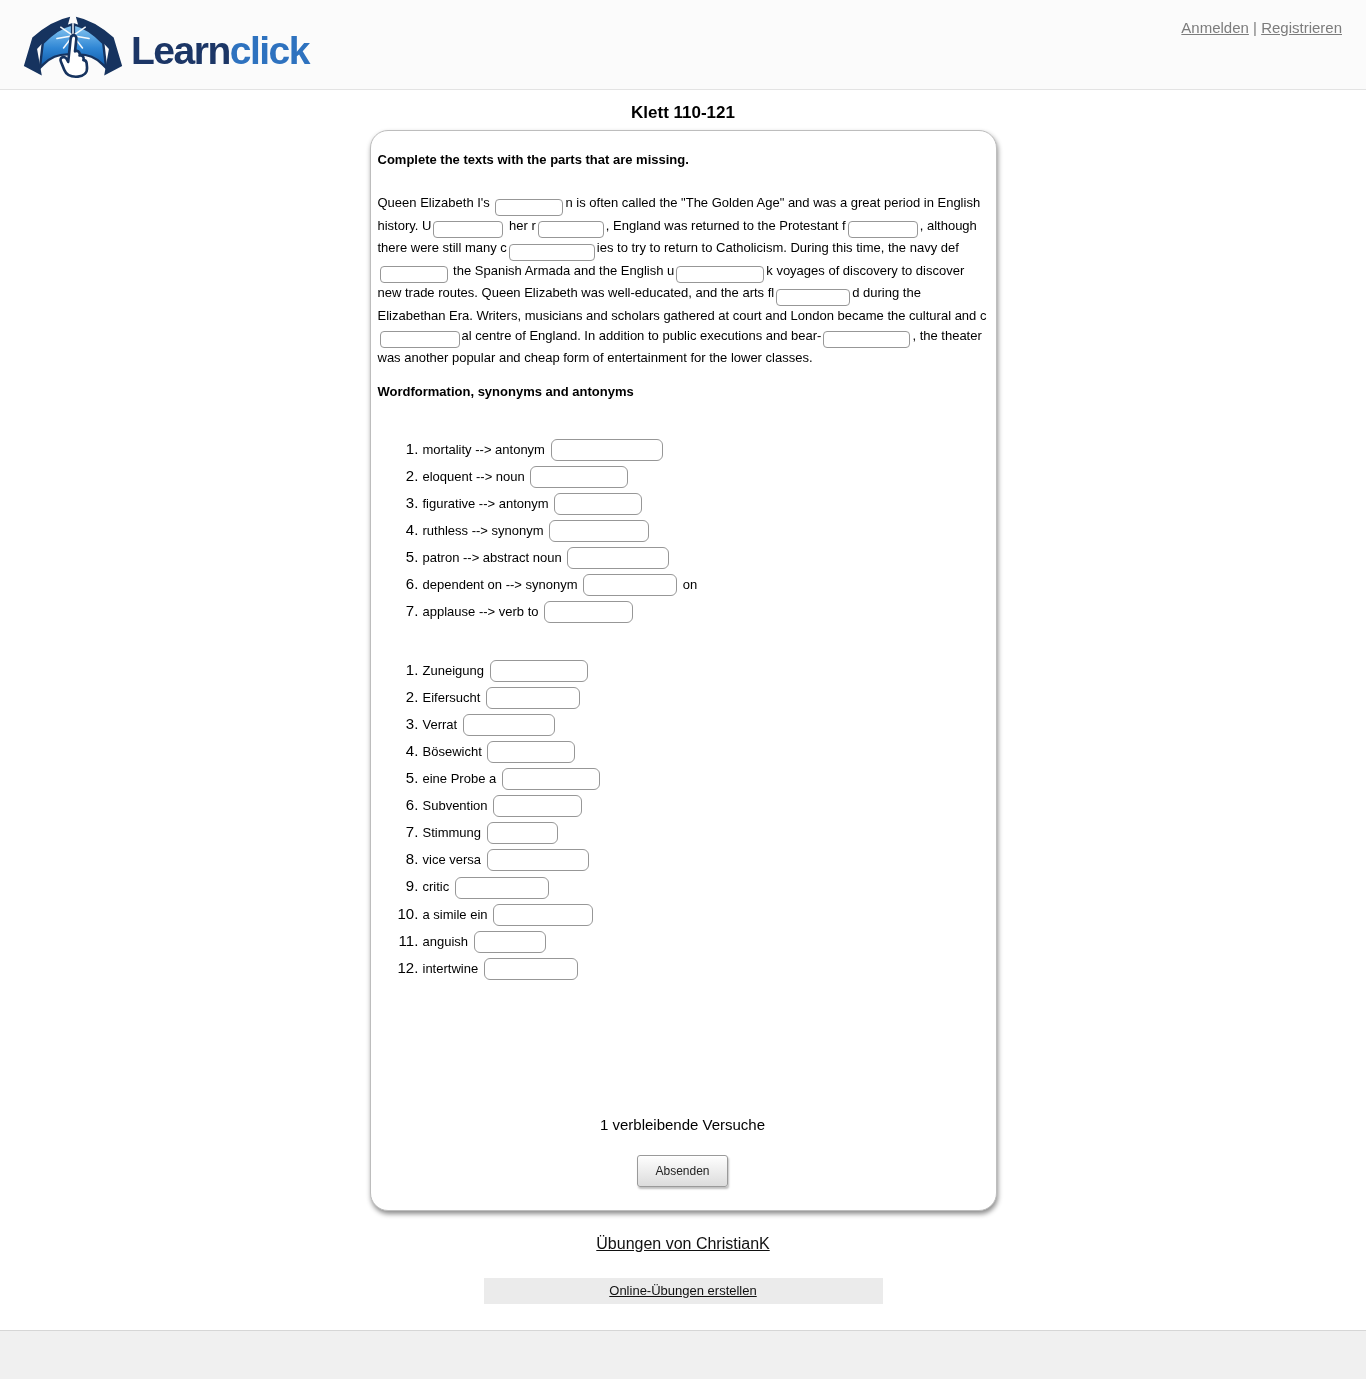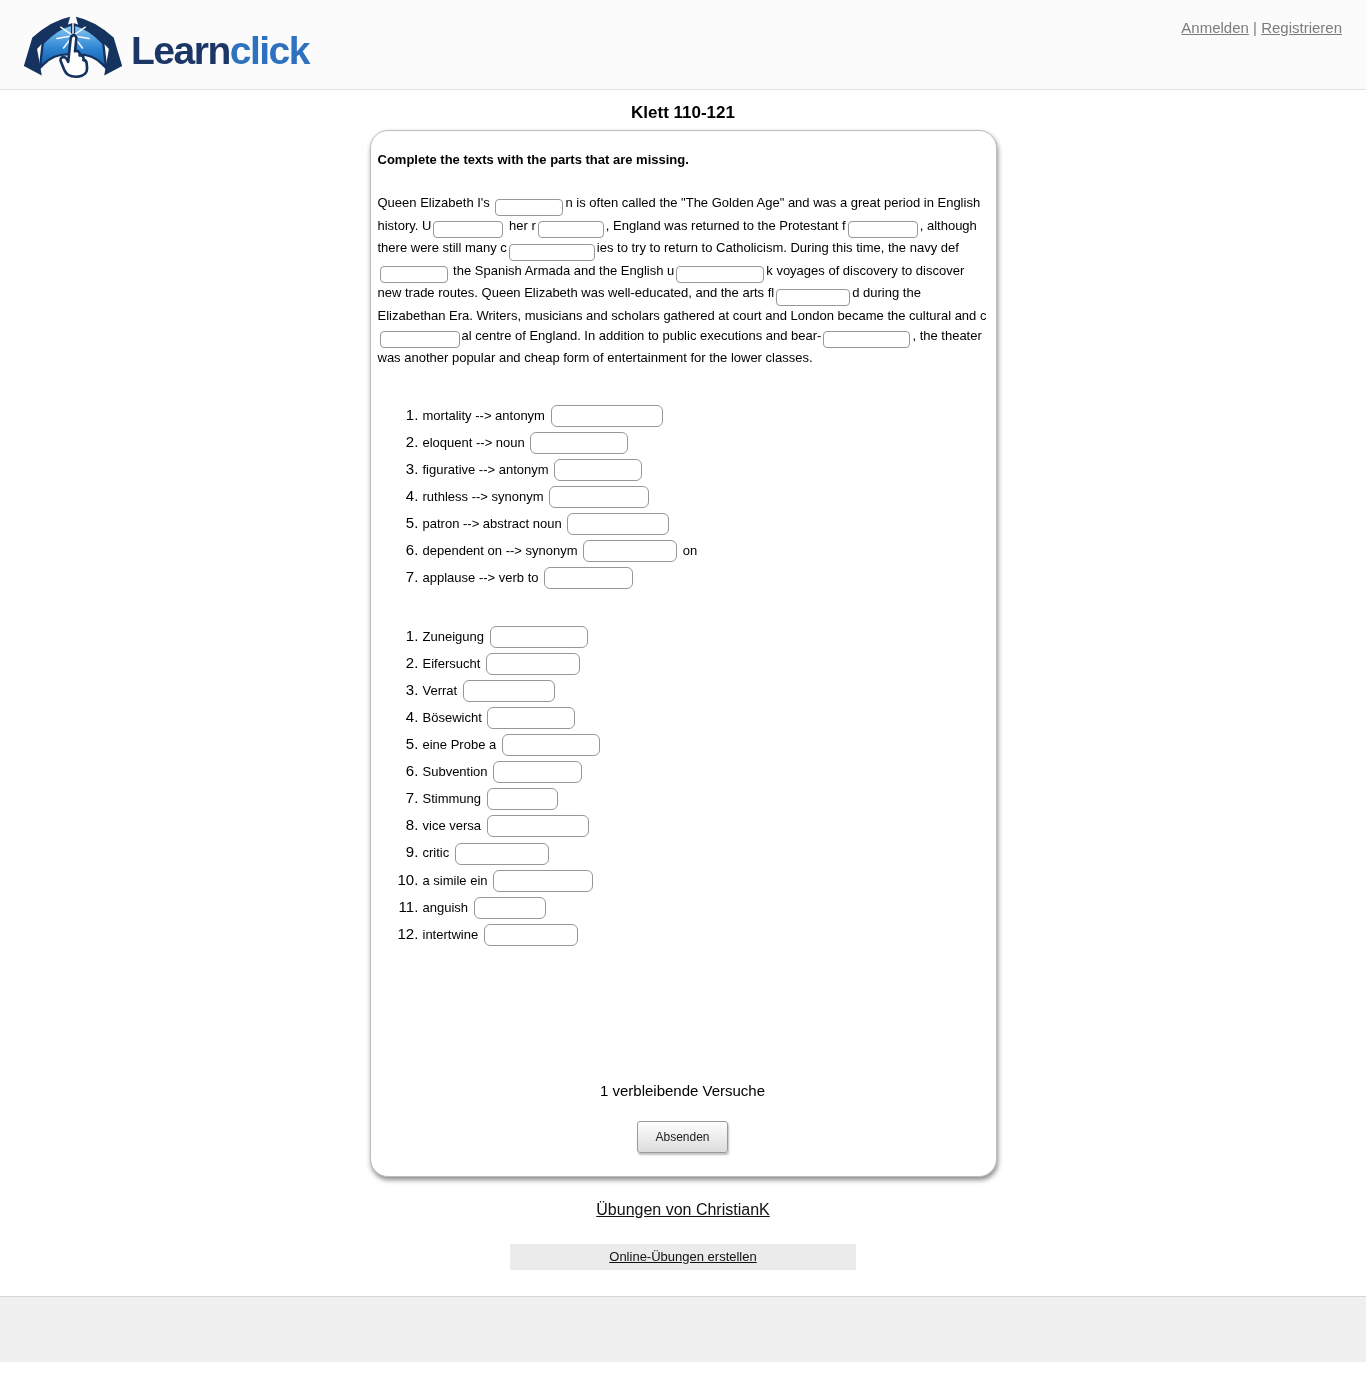--- a/index.html
+++ b/index.html
@@ -119,21 +119,21 @@
   }
 
   
   .author {
     text-align: center;
     margin-top: 24px;
     font-size: 16px;
   }
   .author a { color: #111; text-decoration: underline; cursor: pointer; }
   .create-bar {
-    width: 346px;
+    width: 399px;
     margin: 25px auto 8px auto;
     background: #ebebeb;
     text-align: center;
     padding: 5px 0 6px 0;
     font-size: 13px;
   }
   .create-bar a { color: #111; text-decoration: underline; cursor: pointer; }
 
   
   .footer {
@@ -187,20 +187,21 @@
   </div>
 </div>
 
 <div class="page-title">Klett 110-121</div>
 
 <div class="card">
   <p class="instruction bold">Complete the texts with the parts that are missing.</p>
 
   <p class="cloze">Queen Elizabeth I's <input type="text" class="gap" style="width: 68px;">n is often called the "The Golden Age" and was a great period in English history. U<input type="text" class="gap" style="width: 70px;"> her r<input type="text" class="gap" style="width: 66px;">, England was returned to the Protestant f<input type="text" class="gap" style="width: 70px;">, although there were still many c<input type="text" class="gap" style="width: 86px;">ies to try to return to Catholicism. During this time, the navy def<input type="text" class="gap" style="width: 68px;"> the Spanish Armada and the English u<input type="text" class="gap" style="width: 88px;">k voyages of discovery to discover new trade routes. Queen Elizabeth was well-educated, and the arts fl<input type="text" class="gap" style="width: 74px;">d during the Elizabethan Era. Writers, musicians and scholars gathered at court and London became the cultural and c<input type="text" class="gap" style="width: 80px;">al centre of England. In addition to public executions and bear-<input type="text" class="gap" style="width: 87px;">, the theater was another popular and cheap form of entertainment for the lower classes.</p>
 
+  <p class="section-heading bold">Wordformation, synonyms and antonyms</p>
 
   <ol class="exercise-list">
       <li><span class="item-label">mortality --&gt; antonym </span><input type="text" class="gap gap-lg" style="width: 112px;"></li>
       <li><span class="item-label">eloquent --&gt; noun </span><input type="text" class="gap gap-lg" style="width: 98px;"></li>
       <li><span class="item-label">figurative --&gt; antonym </span><input type="text" class="gap gap-lg" style="width: 88px;"></li>
       <li><span class="item-label">ruthless --&gt; synonym </span><input type="text" class="gap gap-lg" style="width: 100px;"></li>
       <li><span class="item-label">patron --&gt; abstract noun </span><input type="text" class="gap gap-lg" style="width: 102px;"></li>
       <li><span class="item-label">dependent on --&gt; synonym </span><input type="text" class="gap gap-lg" style="width: 94px;"><span class="item-label"> on</span></li>
       <li><span class="item-label">applause --&gt; verb to </span><input type="text" class="gap gap-lg" style="width: 89px;"></li>
     </ol>

